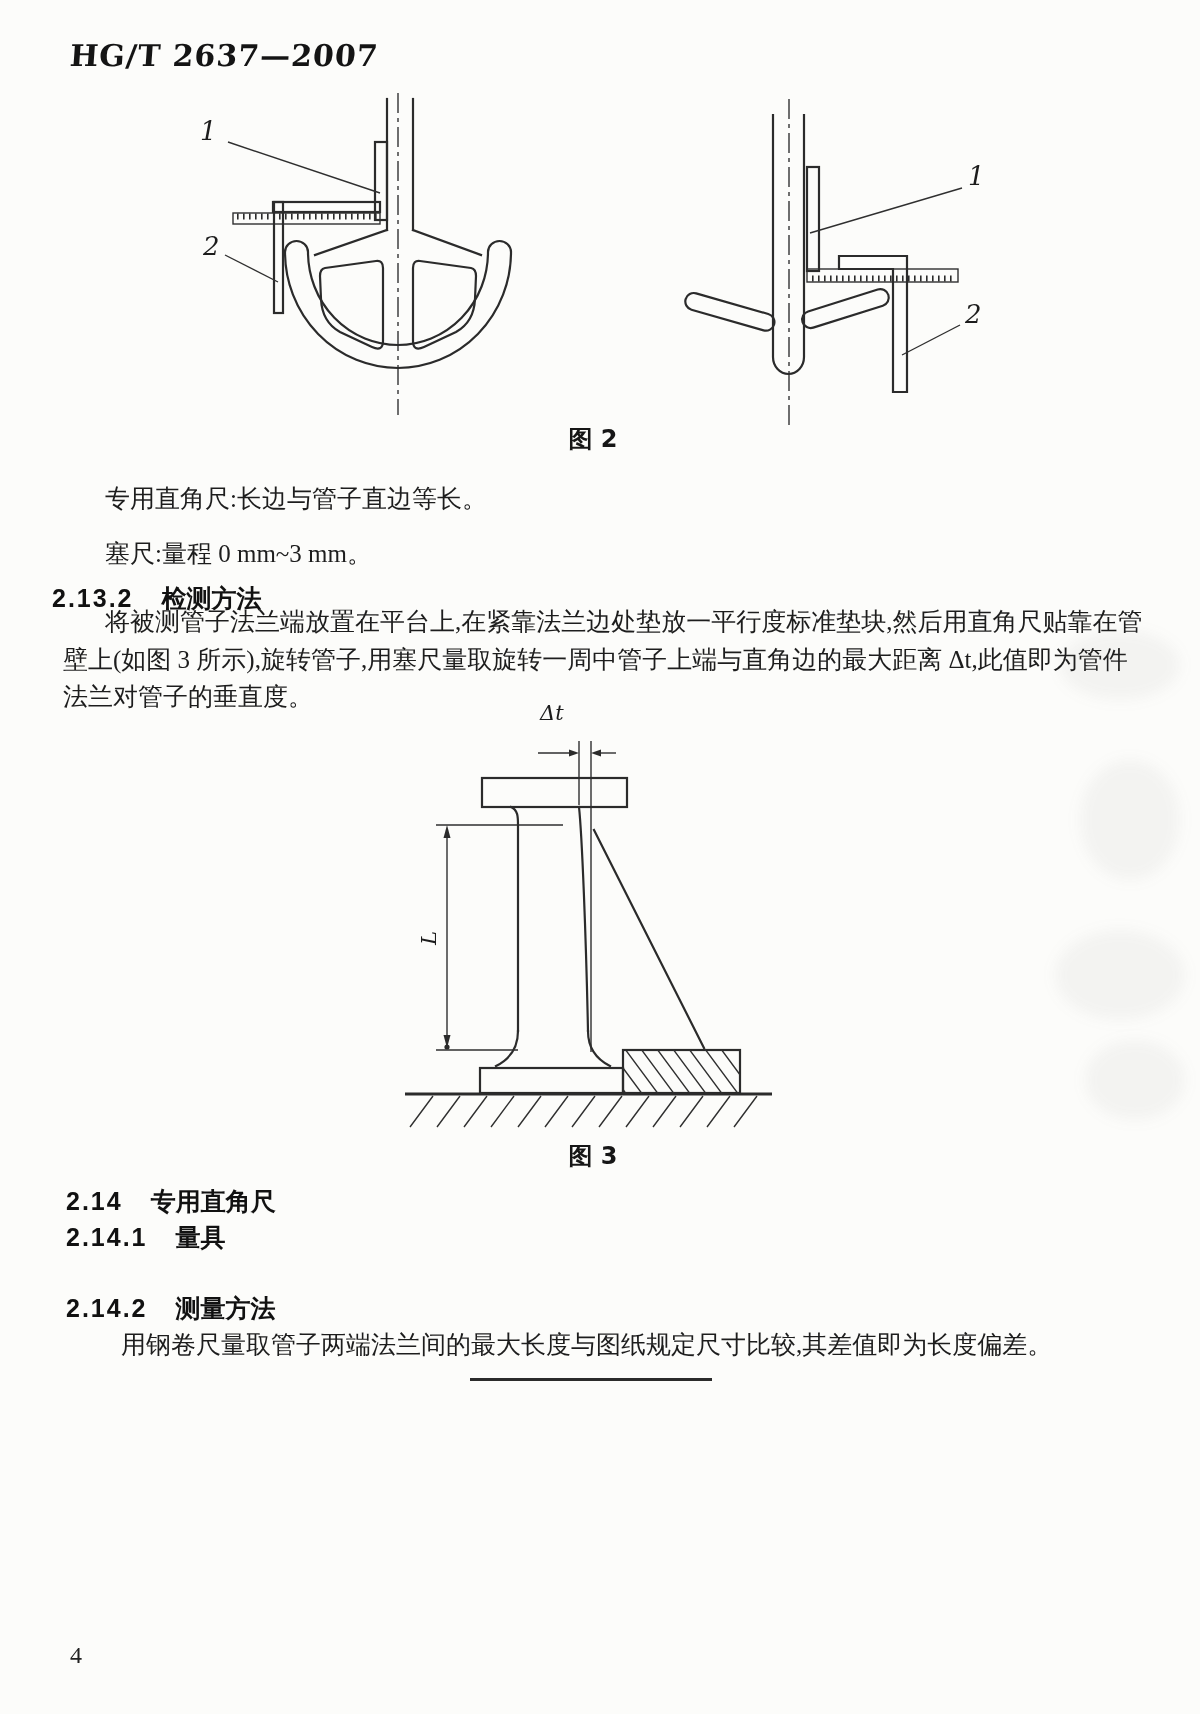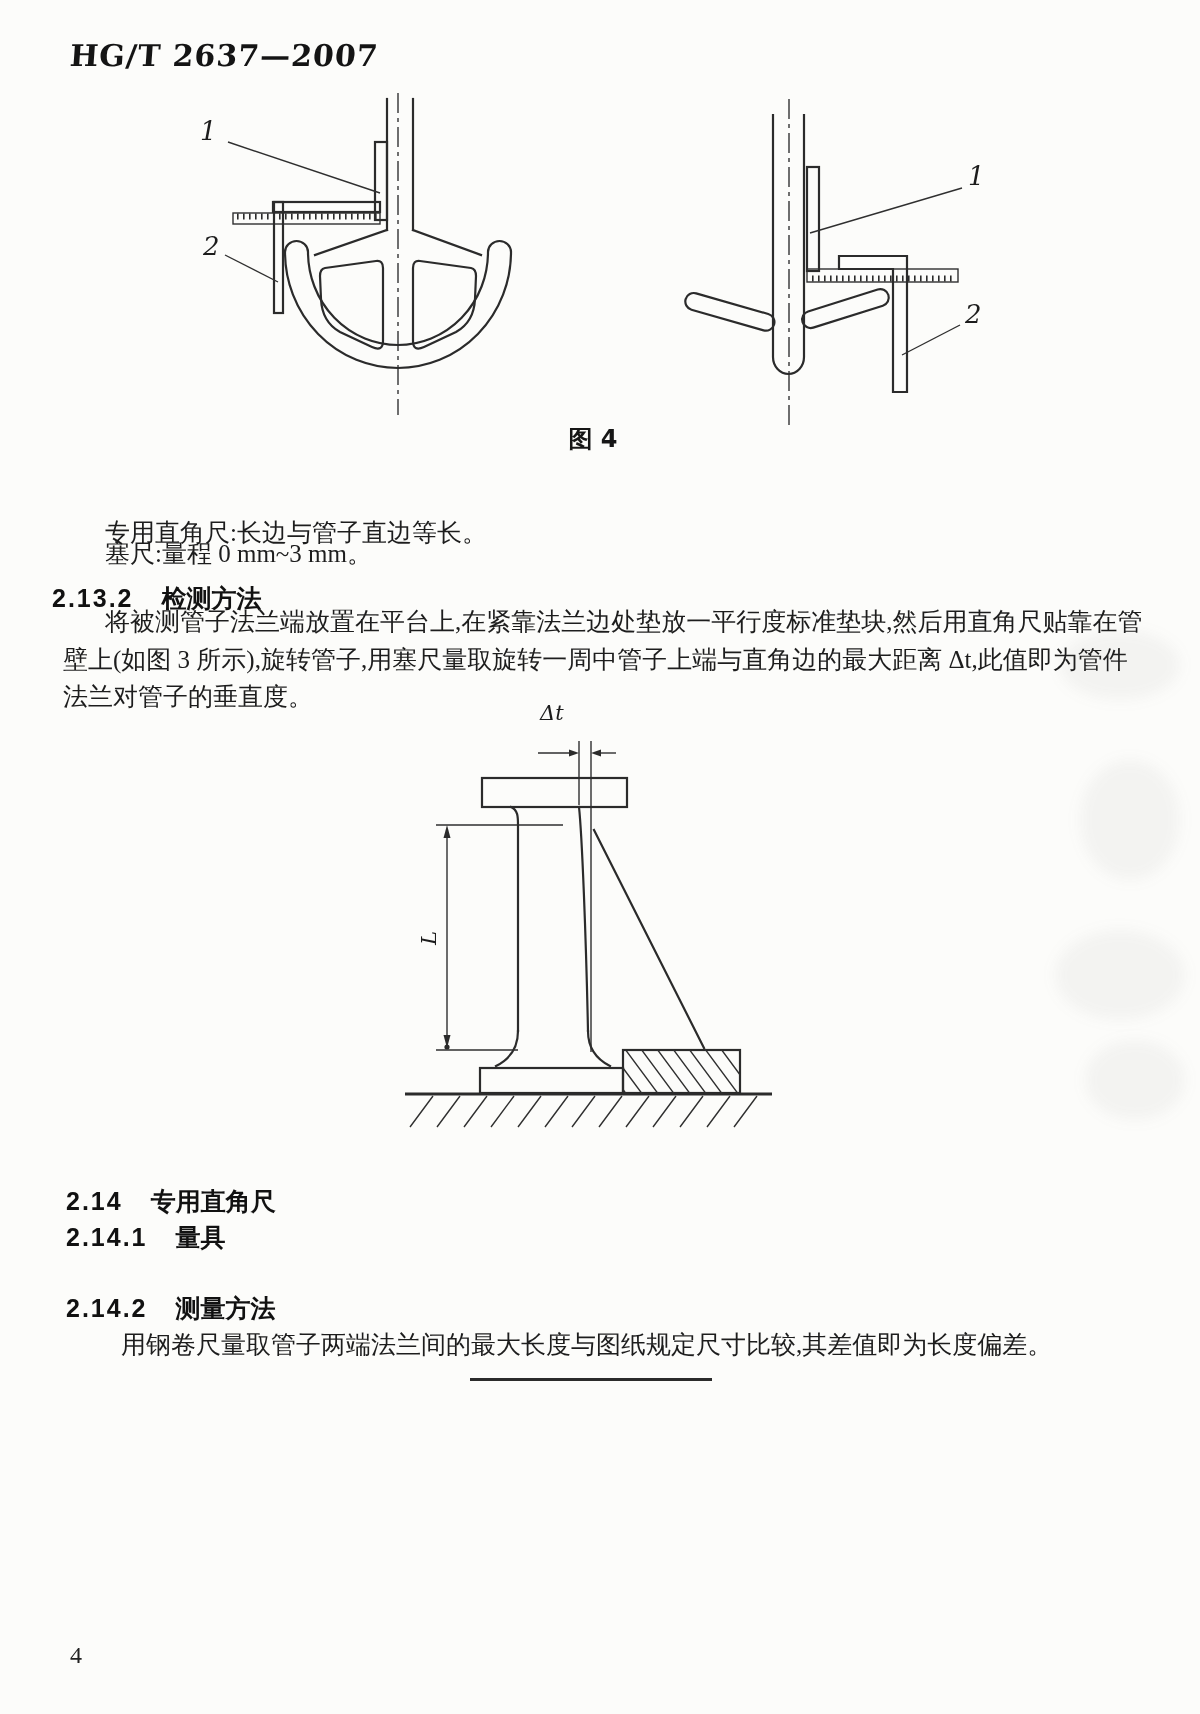--- a/index.html
+++ b/index.html
@@ -79,23 +79,23 @@
 
       <path class="stk" d="M689,171 L757,171 L757,307 L743,307 L743,184 L689,184 Z"></path>
 
       <line class="stk-thin" x1="812" y1="103" x2="660" y2="148"></line>
       <text class="figtxt" x="818" y="100">1</text>
       <line class="stk-thin" x1="810" y1="240" x2="752" y2="270"></line>
       <text class="figtxt" x="815" y="238">2</text>
     </g>
   </svg>
 
-  <div class="abs caption" style="top:423px;">图 4</div>
+  <div class="abs caption" style="top:423px;">图 2</div>
 
-  <div class="abs bodyline indent1" style="top:518px;text-align:right;">专用直角尺:长边与管子直边等长。</div>
+  <div class="abs bodyline indent1" style="top:484px;text-align:right;">专用直角尺:长边与管子直边等长。</div>
   <div class="abs bodyline indent1" style="top:539px;">塞尺:量程 0 mm~3 mm。</div>
 
   <div class="abs heading" style="left:52px;top:570px;margin-top:12px;">
     <span class="num">2.13.2</span><span class="ttl">检测方法</span>
   </div>
 
   <div class="abs bodyline indent1" style="top:607px;">将被测管子法兰端放置在平台上,在紧靠法兰边处垫放一平行度标准垫块,然后用直角尺贴靠在管</div>
   <div class="abs bodyline indent0" style="top:645px;">壁上(如图 3 所示),旋转管子,用塞尺量取旋转一周中管子上端与直角边的最大距离 Δt,此值即为管件</div>
   <div class="abs bodyline indent0" style="top:682px;">法兰对管子的垂直度。</div>
 
@@ -137,20 +137,21 @@
 
     <rect class="stk" x="253" y="355" width="117" height="43"></rect>
     <g clip-path="url(#blockClip)">
       <path class="stk-thin" d="M236,350 l40,54 M252,350 l40,54 M268,350 l40,54 M284,350 l40,54 M300,350 l40,54 M316,350 l40,54 M332,350 l40,54 M348,350 l40,54 M220,350 l40,54"></path>
     </g>
 
     <line x1="35" y1="399" x2="402" y2="399" stroke="#2b2b2b" stroke-width="2.8"></line>
     <path class="stk-thin" d="M40,432 l23,-31 M67,432 l23,-31 M94,432 l23,-31 M121,432 l23,-31 M148,432 l23,-31 M175,432 l23,-31 M202,432 l23,-31 M229,432 l23,-31 M256,432 l23,-31 M283,432 l23,-31 M310,432 l23,-31 M337,432 l23,-31 M364,432 l23,-31"></path>
   </svg>
 
+  <div class="abs caption" style="top:1140px;">图 3</div>
 
   <div class="abs heading" style="left:66px;top:1185px;">
     <span class="num">2.14</span><span class="ttl">专用直角尺</span>
   </div>
 
   <div class="abs heading" style="left:66px;top:1221px;">
     <span class="num">2.14.1</span><span class="ttl">量具</span>
   </div>
 
   <div class="abs heading" style="left:66px;top:1292px;">

